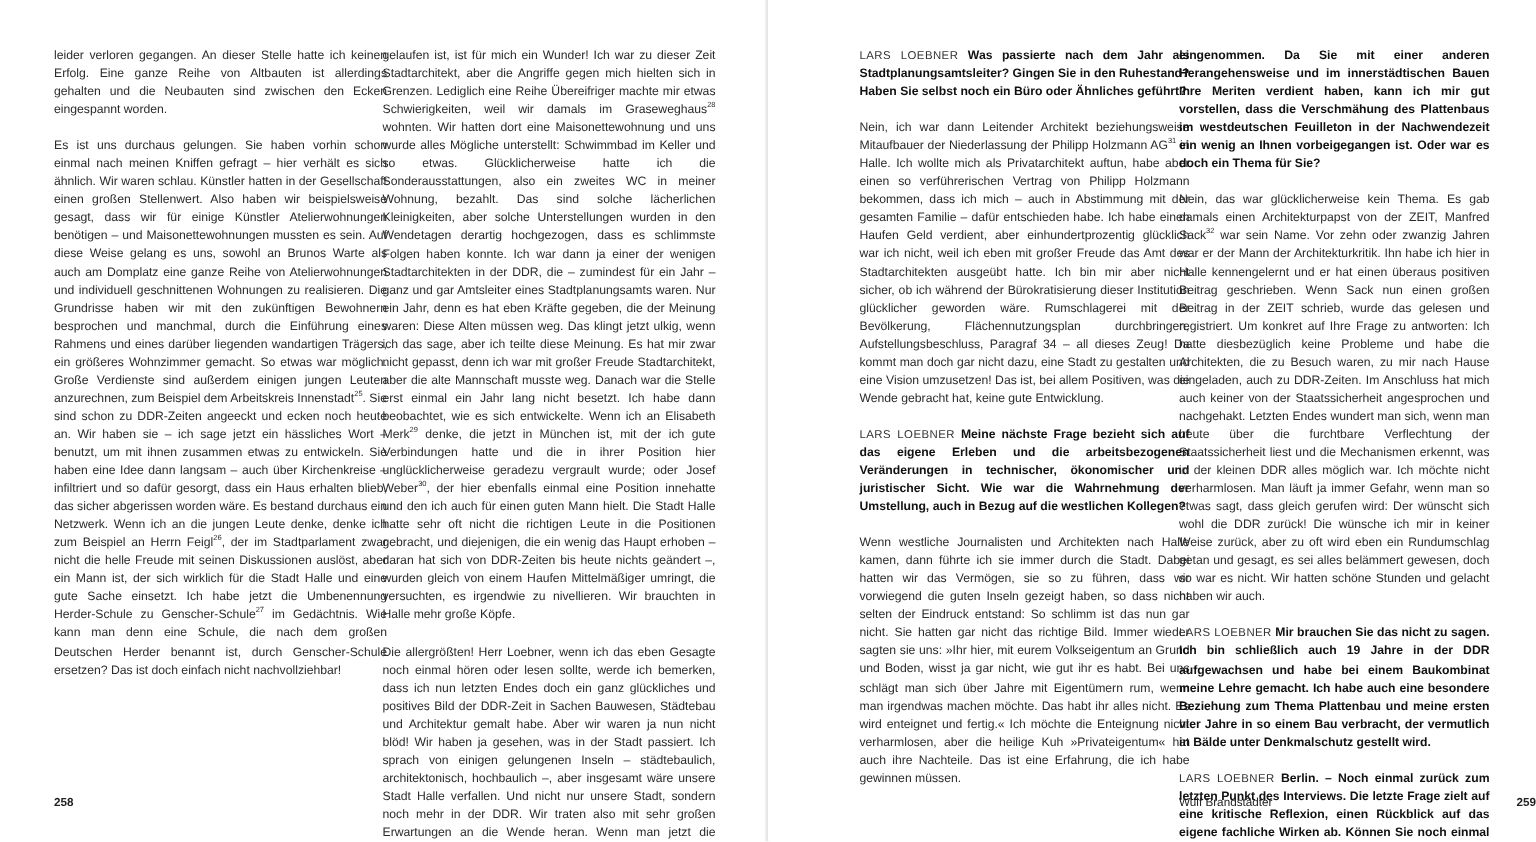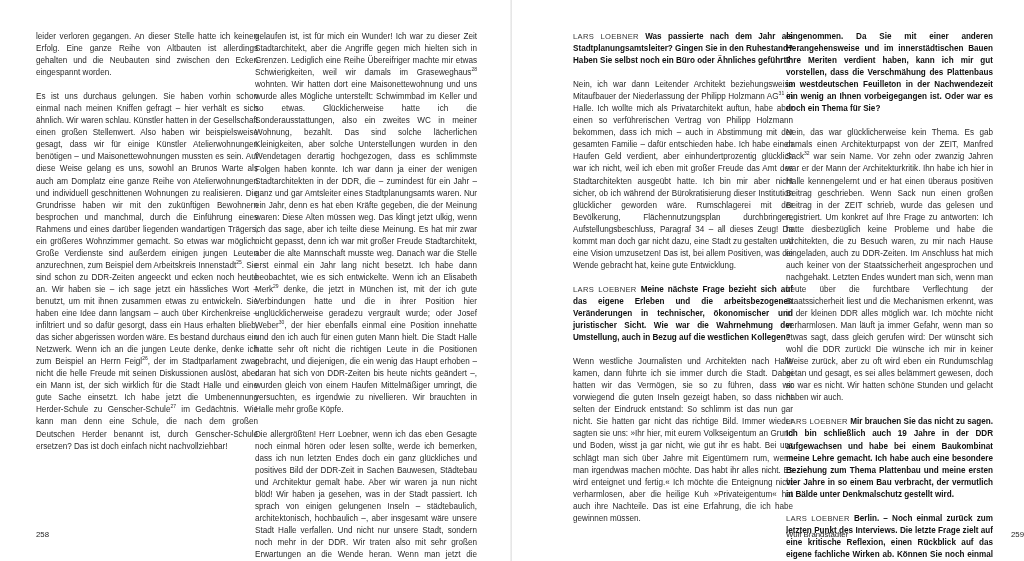--- a/index.html
+++ b/index.html
@@ -23,21 +23,21 @@
   }
   .col p { margin:0 0 12px 0; }
   .col p.q { font-weight:bold; color:#111; }
   .col .speaker { font-weight:normal; letter-spacing:0.3px; color:#333; font-size:7.6px; }
   .c1 { left:36px; }
   .c2 { left:255px; }
   .c3 { left:573px; width:220px; }
   .c4 { left:786px; width:207px; }
   sup { font-size:5px; line-height:0; vertical-align:4px; }
   .folio {
-    position:absolute; top:530px; font-size:7.8px; font-weight:normal; color:#222;
+    position:absolute; top:530px; font-size:7.8px; font-weight:bold; color:#222;
   }
   .folio.l { left:36px; }
   .folio.r { left:982px;padding-left:29px; }
   .running { position:absolute; top:530px; left:786px; font-size:7.8px; font-weight:normal; color:#222; }
 </style>
 </head>
 <body>
 
 <div class="page left">
   <div class="col c1">

